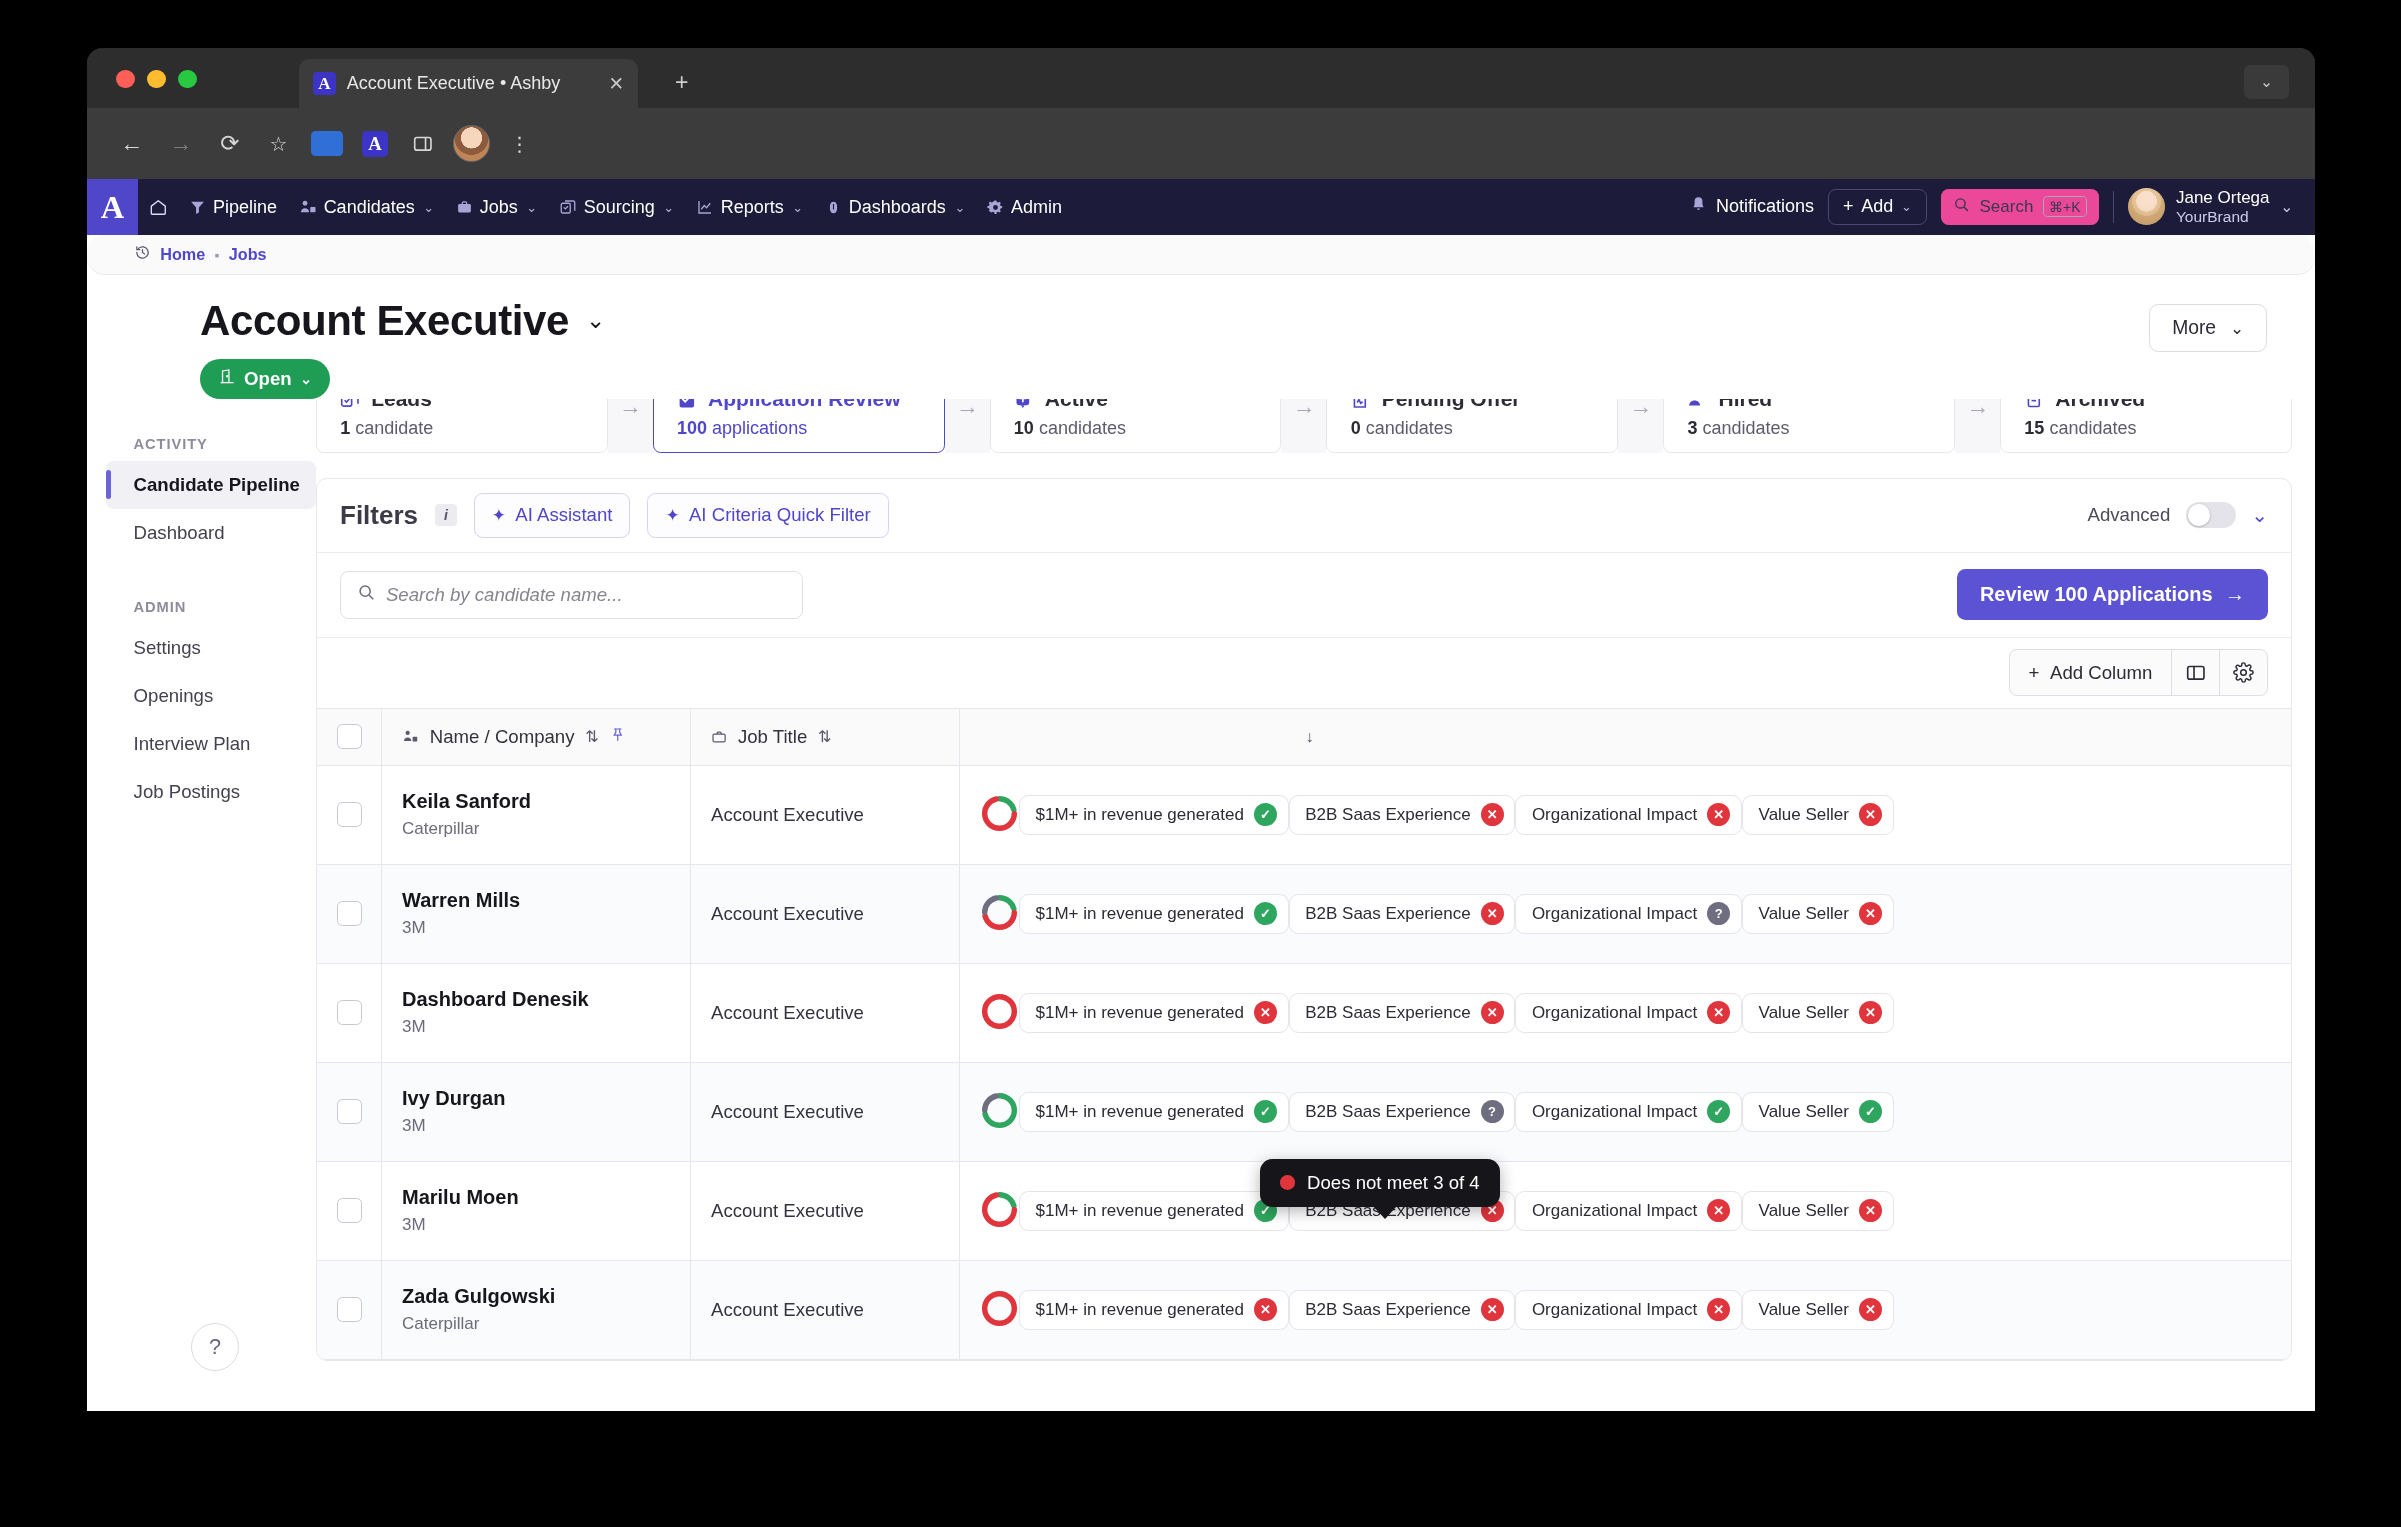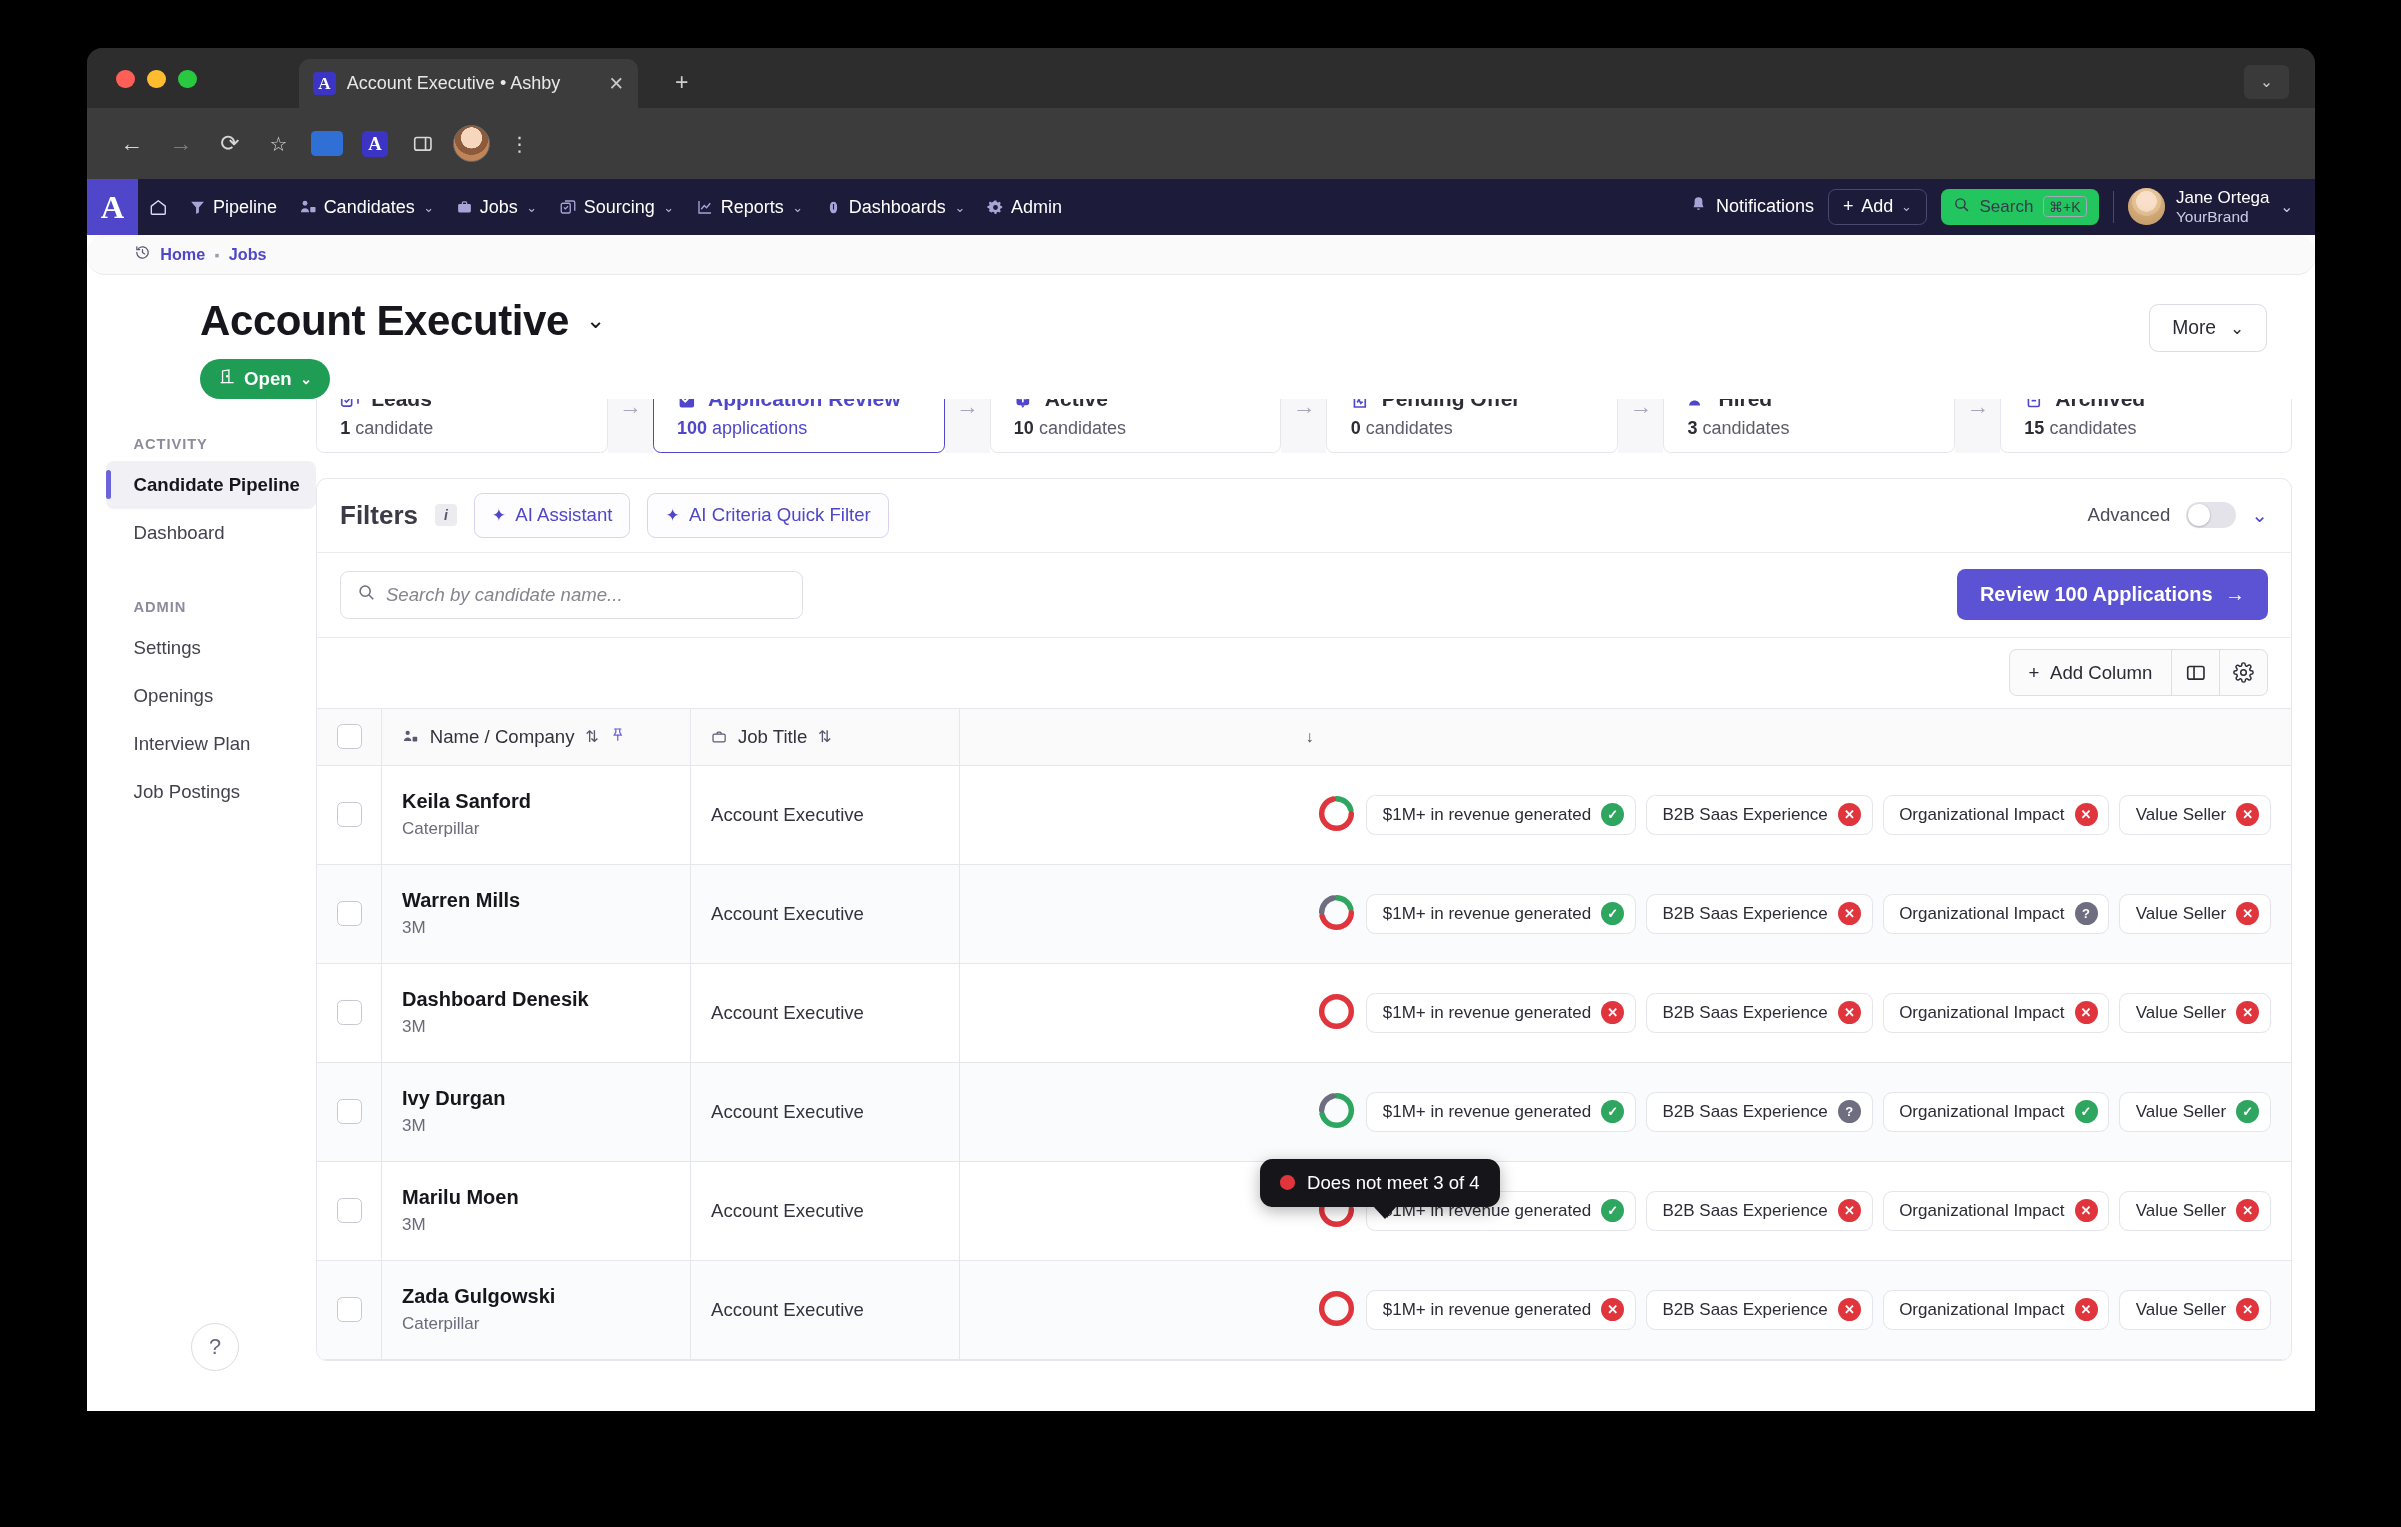--- a/index.html
+++ b/index.html
@@ -134,21 +134,21 @@
     display: flex; align-items: center; gap: 8.5px;
     color: #fff; font-size: 18px; cursor: pointer;
   }
   #add-btn {
     display: flex; align-items: center; gap: 7.7px;
     border: 0.8px solid #4a4770; border-radius: 7.7px;
     height: 36px; padding: 0 14px; color: #fff; font-size: 18px; cursor: pointer;
   }
   #search-btn {
     display: flex; align-items: center; gap: 9.3px;
-    background: #22c55e; border-radius: 7.7px;
+    background: #ec4899; border-radius: 7.7px;
     height: 36px; padding: 0 12.4px; color: #3a3850; font-size: 17px; cursor: pointer;
   }
   #search-kbd {
     border: 0.8px solid #a9a7bb; border-radius: 4.6px;
     font-size: 14px; padding: 1.5px 5.4px; color: #3a3850;
   }
   #nav-divider { width: 0.8px; height: 32.5px; background: #4a4770; }
   #user-chip { display: flex; align-items: center; gap: 10.8px; cursor: pointer; }
   #user-avatar {
     width: 37px; height: 37px; border-radius: 50%;
@@ -336,21 +336,21 @@
   .th .thicon { color: #5b5870; font-size: 17px; display: flex; }
   .sort-icon { color: #57556a; font-size: 16.2px; cursor: pointer; }
   .pin-icon { color: #6b63d8; font-size: 17px; cursor: pointer; }
 
   .tr { display: flex; align-items: stretch; border-bottom: 0.8px solid #e6e6ec; height: 99px; }
   .tr.alt { background: #fafbfc; }
   .td { display: flex; align-items: center; padding: 0 20px; border-right: 0.8px solid #e6e6ec; }
   .td-check { width: 65px; justify-content: center; padding: 0; }
   .td-name { width: 309px; flex-direction: column; align-items: flex-start; justify-content: center; gap: 5.4px; }
   .td-job { width: 269px; font-size: 18.6px; color: #34323f; }
-  .td-criteria { flex: 1 1 auto; border-right: none; gap: 10px; justify-content: flex-end; }
+  .td-criteria { flex: 1 1 auto; border-right: none; gap: 0; }
   .cand-name { font-size: 20px; font-weight: 700; color: #17161d; }
   .cand-company { font-size: 17px; color: #6c6a7b; }
 
   .checkbox {
     width: 25px; height: 25px; border-radius: 5.4px;
     border: 1.2px solid #c9c8d2; background: #fff; cursor: pointer;
   }
 
   .donut { width: 39px; height: 39px; flex: 0 0 auto; }
 

